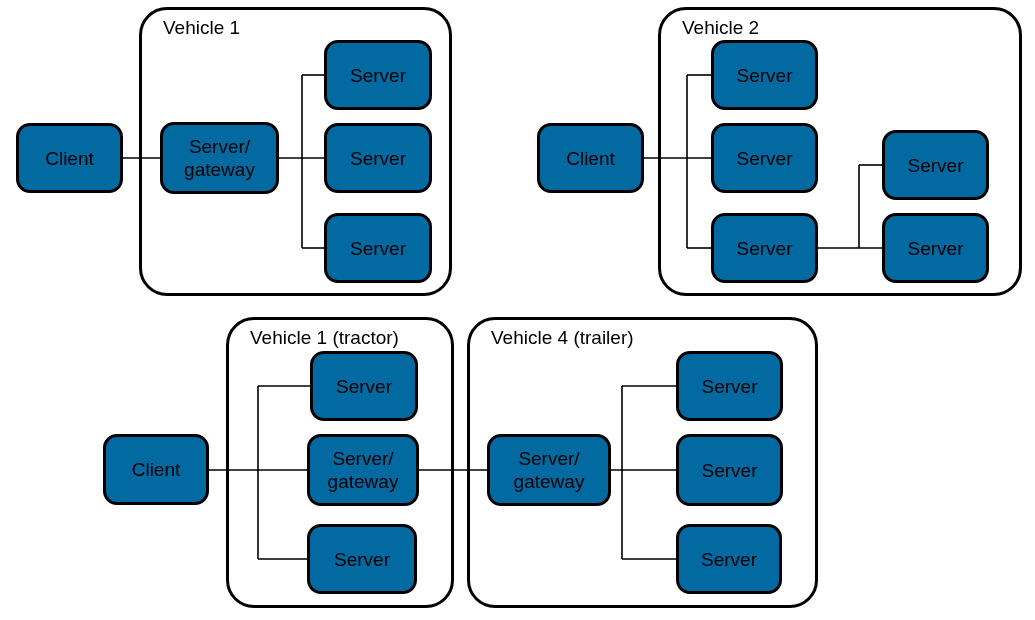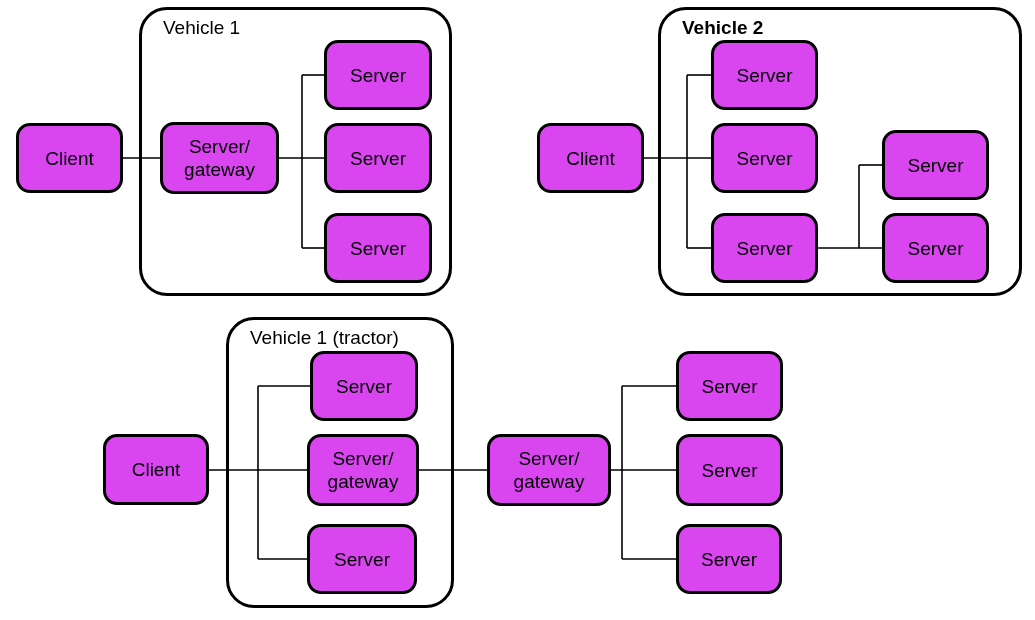--- a/index.html
+++ b/index.html
@@ -36,33 +36,33 @@
     position: absolute;
     left: 0;
     top: 0;
     z-index: 2;
   }
   .node {
     position: absolute;
     border: 3px solid #000000;
     border-radius: 14px;
     box-sizing: border-box;
-    background: #d946ef;
+    background: #0369a1;
     display: flex;
     align-items: center;
     justify-content: center;
     text-align: center;
     font-size: 19px;
     line-height: 23px;
     white-space: pre-line;
     z-index: 3;
   }
   
   #v1 { left: 139px; top: 7px;   width: 313px; height: 289px; }
-  #v2 { left: 658px; top: 7px;   width: 364px; height: 289px; font-weight: bold; }
+  #v2 { left: 658px; top: 7px;   width: 364px; height: 289px; }
   #v3 { left: 226px; top: 317px; width: 228px; height: 291px; }
   #v4 { left: 467px; top: 317px; width: 351px; height: 291px; }
   
   #v1-client  { left: 16px;  top: 123px; width: 107px; height: 70px; }
   #v1-gateway { left: 160px; top: 122px; width: 119px; height: 72px; }
   #v1-s1      { left: 324px; top: 40px;  width: 108px; height: 70px; }
   #v1-s2      { left: 324px; top: 123px; width: 108px; height: 70px; }
   #v1-s3      { left: 324px; top: 213px; width: 108px; height: 70px; }
   
   #v2-client  { left: 537px; top: 123px; width: 107px; height: 70px; }
@@ -88,20 +88,23 @@
 <div class="stage">
 
   <div class="vehicle" id="v1">
     <div class="vehicle-title">Vehicle 1</div>
   </div>
   <div class="vehicle" id="v2">
     <div class="vehicle-title">Vehicle 2</div>
   </div>
   <div class="vehicle" id="v3">
     <div class="vehicle-title">Vehicle 1 (tractor)</div>
+  </div>
+  <div class="vehicle" id="v4">
+    <div class="vehicle-title">Vehicle 4 (trailer)</div>
   </div>
 
   <svg class="wires" width="1035" height="620" viewBox="0 0 1035 620" stroke="#000000" stroke-width="1.6">
 
     <line x1="123" y1="158" x2="160" y2="158"></line>
     <line x1="279" y1="158" x2="324" y2="158"></line>
     <line x1="302" y1="75" x2="302" y2="248"></line>
     <line x1="302" y1="75" x2="324" y2="75"></line>
     <line x1="302" y1="248" x2="324" y2="248"></line>
 

